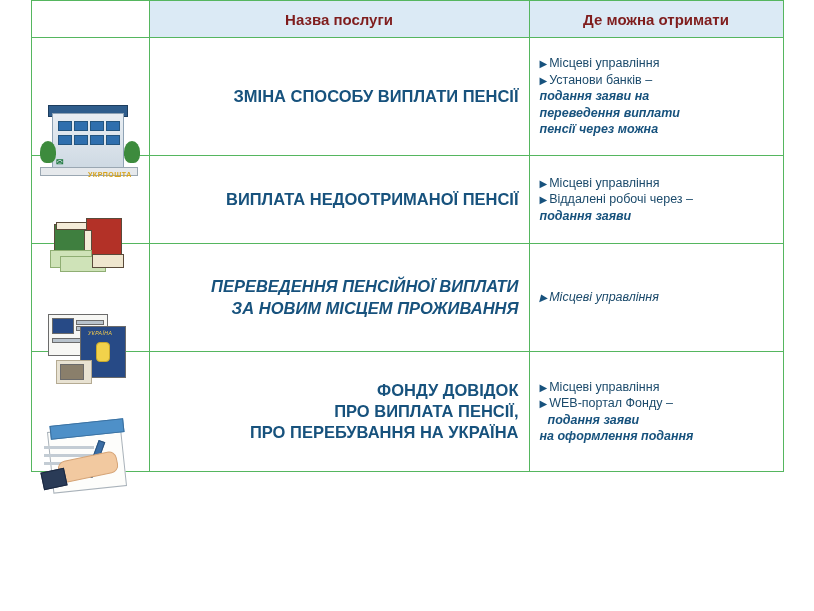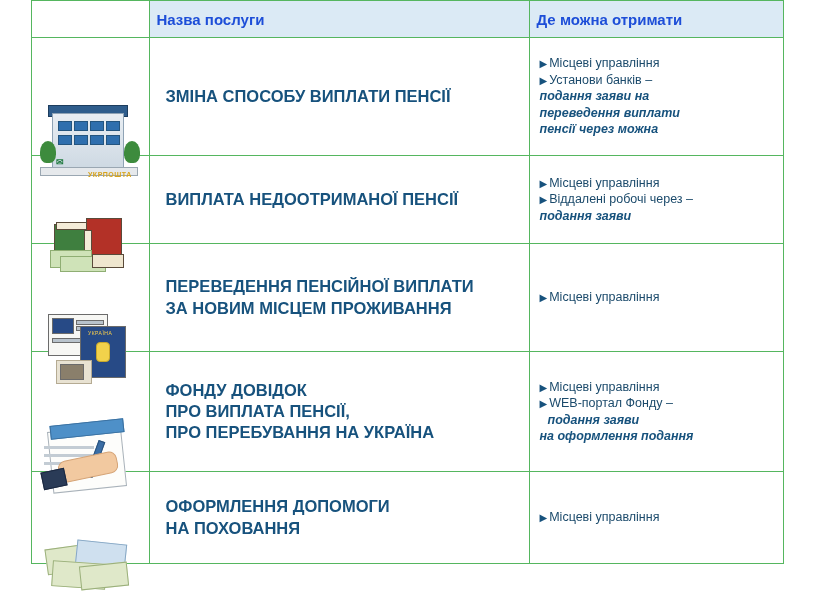--- a/index.html
+++ b/index.html
@@ -38,38 +38,38 @@
   table.services td, table.services th {
     border: 1px solid #55b65f;
     vertical-align: middle;
   }
   col.c-icon { width: 118px; }
   col.c-name { width: 380px; }
   col.c-where { width: 254px; }
 
   thead th {
     background: #dbeaf5;
-    color: #1d4ed8;
+    color: #7f1d1d;
     font-size: 15px;
     font-weight: bold;
     height: 30px;
     padding: 3px 7px;
-    text-align: left;
+    text-align: center;
   }
   thead th.blank {
     background: #ffffff;
     border-left: 1px solid #55b65f;
   }
   td.name-cell {
     color: #17527d;
     font-weight: bold;
     font-size: 16.5px;
     line-height: 1.28;
     padding: 8px 10px 8px 16px;
-    text-align: left;
+    text-align: right;
   }
   td.where-cell {
     padding: 6px 8px 6px 10px;
     font-size: 12.5px;
     color: #1b4a6b;
     line-height: 1.32;
   }
   td.icon-cell {
     padding: 4px;
     text-align: center;
@@ -89,21 +89,21 @@
     color: #17527d;
     padding-left: 8px;
   }
   .bullet {
     color: #17527d;
     font-size: 10px;
     margin-right: 2px;
   }
   .row1 { height: 118px; }
   .row2 { height: 88px; }
-  .row3 { height: 108px; }
+  .row3 { height: 108px; font-style: italic; }
   .row4 { height: 120px; }
   .row5 { height: 92px; }
 
   
   .icon-wrap {
     position: relative;
     width: 108px;
     height: 100%;
     margin: 0 auto;
   }
@@ -300,34 +300,16 @@
           <span>ПРО ПЕРЕБУВАННЯ НА УКРАЇНА</span>
         </td>
         <td class="where-cell">
           <span class="where-line"><span class="bullet">▶</span><span>Місцеві управління</span></span>
           <span class="where-line"><span class="bullet">▶</span><span>WEB-портал Фонду –</span></span>
           <span class="where-line ital-center">подання заяви</span>
           <span class="where-line ital">на оформлення подання</span>
         </td>
       </tr>
 
-      <tr class="row5">
-        <td class="icon-cell">
-          <div class="icon-wrap">
-            <div class="note" style="left:10px;top:28px;width:48px;height:24px;transform:rotate(-8deg);"></div>
-            <div class="note b" style="left:40px;top:24px;width:48px;height:24px;transform:rotate(6deg);"></div>
-            <div class="note" style="left:16px;top:44px;width:52px;height:24px;transform:rotate(4deg);"></div>
-            <div class="note" style="left:44px;top:46px;width:46px;height:22px;transform:rotate(-6deg);"></div>
-
-          </div>
-        </td>
-        <td class="name-cell">
-          <span>ОФОРМЛЕННЯ ДОПОМОГИ</span><br>
-          <span>НА ПОХОВАННЯ</span>
-        </td>
-        <td class="where-cell">
-          <span class="where-line"><span class="bullet">▶</span><span>Місцеві управління</span></span>
-        </td>
-      </tr>
 
     </tbody>
   </table>
 </div>
 
 </body></html>

